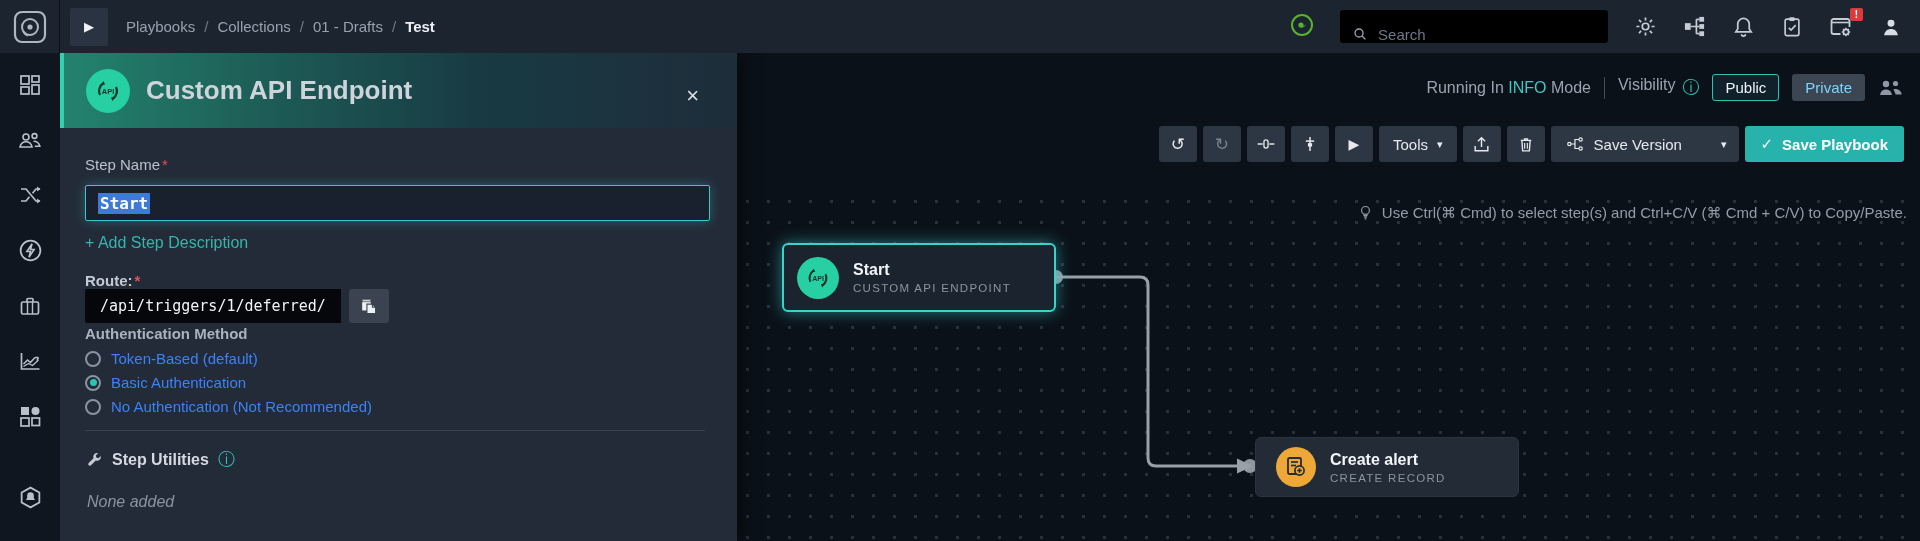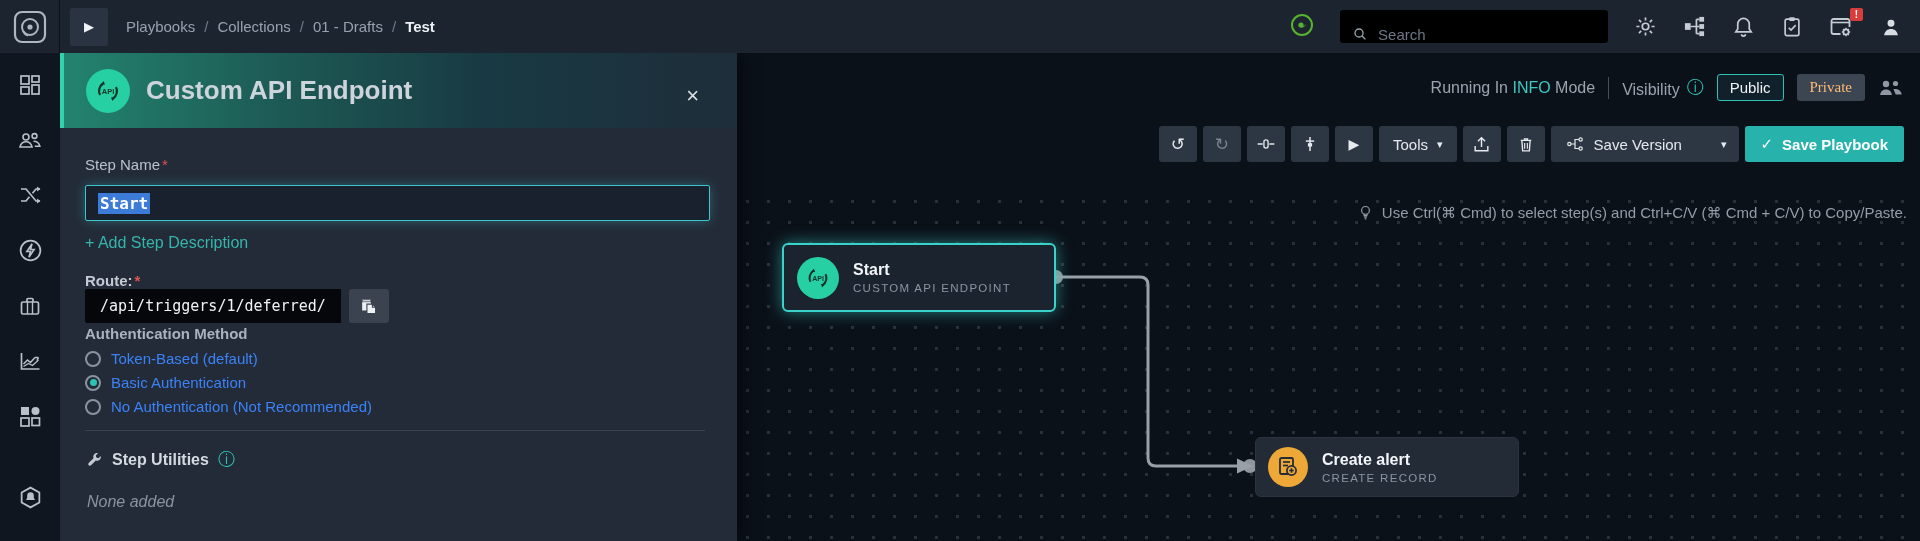--- a/index.html
+++ b/index.html
@@ -53,43 +53,43 @@
   .util-title { font-size:16px; font-weight:bold; color:#d5dae0; }
   .info-glyph { color:#2cc3b4; font-size:17px; font-style:normal; }
   .none-added { margin-top:22px; margin-left:2px; font-size:16px; font-style:italic; color:#8a93a0; }
 
   
   .canvas { position:absolute; left:737px; top:53px; width:1183px; height:488px; background:#0b1119; }
   .dots { position:absolute; left:0; top:138px; right:0; bottom:0; background-image:radial-gradient(rgba(150,160,175,.22) 1.5px, transparent 1.6px); background-size:21px 21px; pointer-events:none; }
   .status-row { position:absolute; top:21px; right:16px; display:flex; align-items:center; gap:13px; font-size:16px; color:#9aa3af; }
   .mode { color:#3fc8c2; }
   .vdiv { width:1px; height:22px; background:#454e5b; }
-  .vis-wrap { display:flex; align-items:flex-end; gap:7px; }
+  .vis-wrap { display:flex; align-items:flex-start; gap:7px; }
   .btn-public { background:#10212b; border:1px solid #2cc3b4; color:#f0f3f5; font-size:15px; padding:4px 12px; border-radius:3px; cursor:pointer; font-family:inherit; }
-  .btn-private { background:#3c4552; border:none; color:#fdba74; font-size:15px; padding:5px 13px; border-radius:3px; cursor:pointer; font-family:Liberation Serif, serif; }
+  .btn-private { background:#3c4552; border:none; color:#7dd3fc; font-size:15px; padding:5px 13px; border-radius:3px; cursor:pointer; font-family:Liberation Sans, sans-serif; }
 
   .toolbar-row { position:absolute; top:73px; right:16px; display:flex; gap:6px; }
   .tbtn { height:36px; min-width:38px; background:#2d3643; border:none; border-radius:3px; color:#e6eaee; font-size:17px; cursor:pointer; display:flex; align-items:center; justify-content:center; gap:9px; font-family:inherit; }
   .tbtn.dim { color:#788290; }
   .tbtn.txt { padding:0 14px; font-size:15px; }
   .caret { font-size:11px; }
   .tbtn.saveversion { padding:0 12px 0 14px; width:188px; justify-content:flex-start; }
   .tbtn.saveversion .caret { margin-left:auto; }
   .tbtn.primary { background:#28b2ac; color:#fff; padding:0 16px; font-size:15px; font-weight:bold; }
 
   .hint { position:absolute; top:150px; right:13px; display:flex; align-items:center; gap:8px; font-size:15px; color:#939ca8; }
 
   .node { position:absolute; display:flex; align-items:center; border-radius:6px; cursor:pointer; }
   .node .n-icon { border-radius:50%; display:flex; align-items:center; justify-content:center; flex:0 0 auto; }
   .node .n-text { margin-left:14px; }
   .node .n-title { font-size:16px; font-weight:bold; color:#f2f5f7; }
   .node .n-sub { margin-top:3px; font-size:11.5px; letter-spacing:1.3px; color:#8b94a1; }
   .node-start { left:45px; top:190px; width:274px; height:69px; background:#1b232e; border:2px solid #39d3cb; box-shadow:0 0 16px rgba(57,211,203,.55); padding-left:13px; }
   .node-start .n-icon { width:42px; height:42px; background:#26d0a3; }
-  .node-create { left:518px; top:384px; width:264px; height:60px; background:#232b37; border:1px solid #2b3340; padding-left:12px; }
+  .node-create { left:518px; top:384px; width:264px; height:60px; background:#232b37; border:1px solid #2b3340; padding-left:20px; }
   .node-create .n-icon { width:40px; height:40px; background:#eda838; }
   .edge-svg { position:absolute; left:0; top:0; pointer-events:none; }
 </style>
 </head>
 <body>
 
 <div class="screen">
 
   <header class="topbar">
     <div class="logo-cell">

